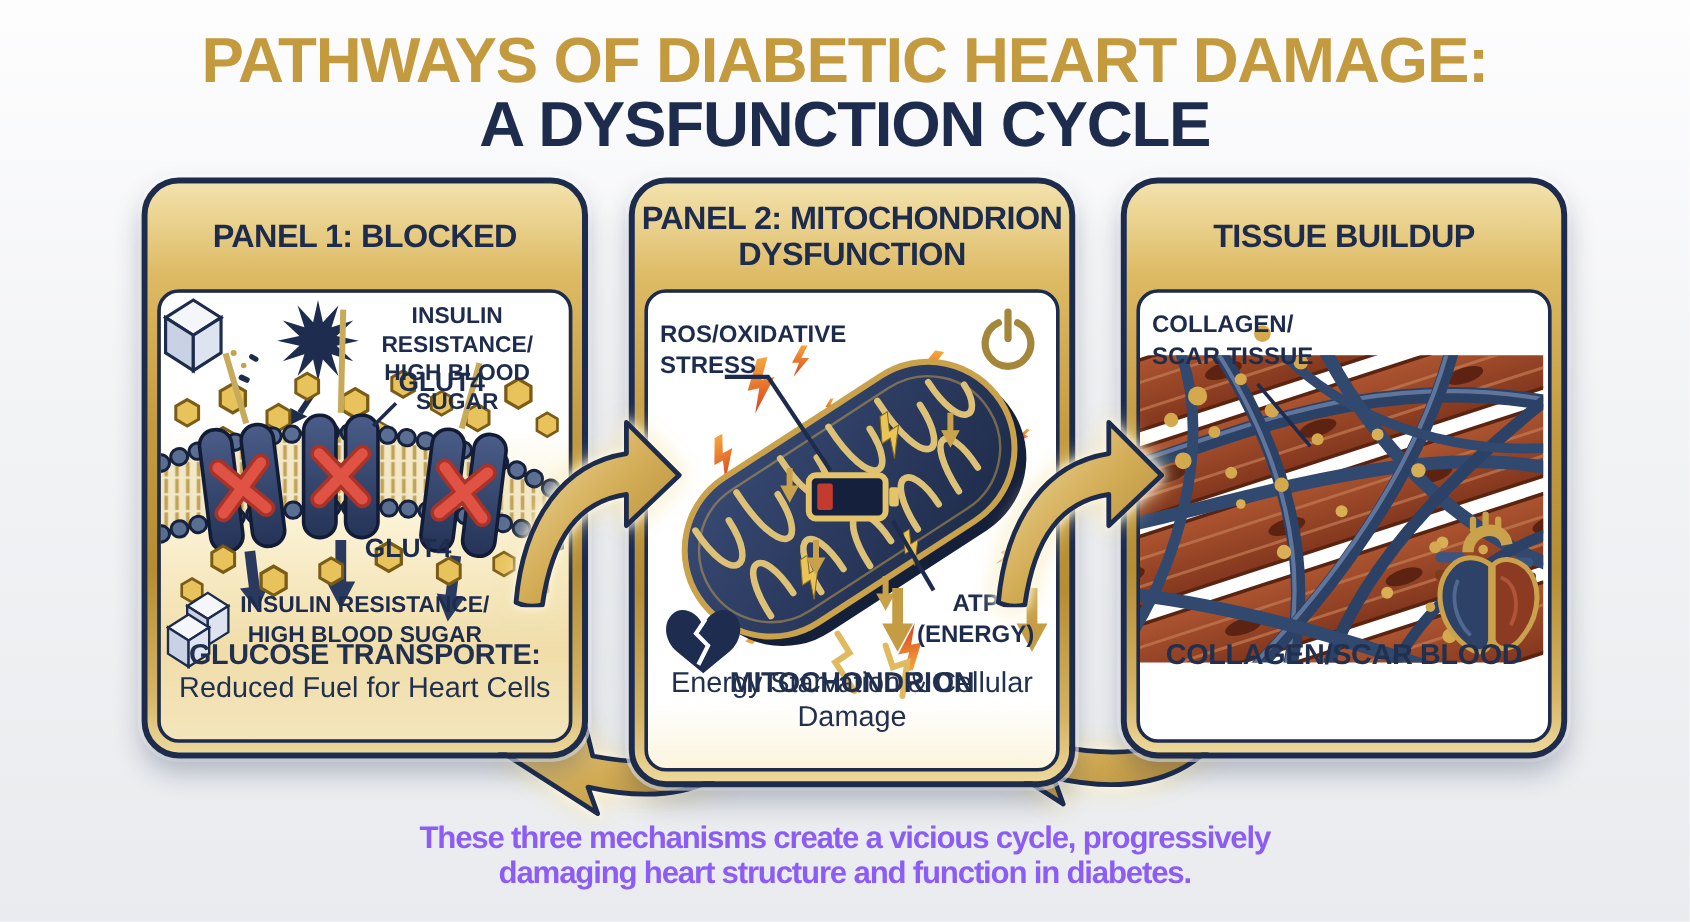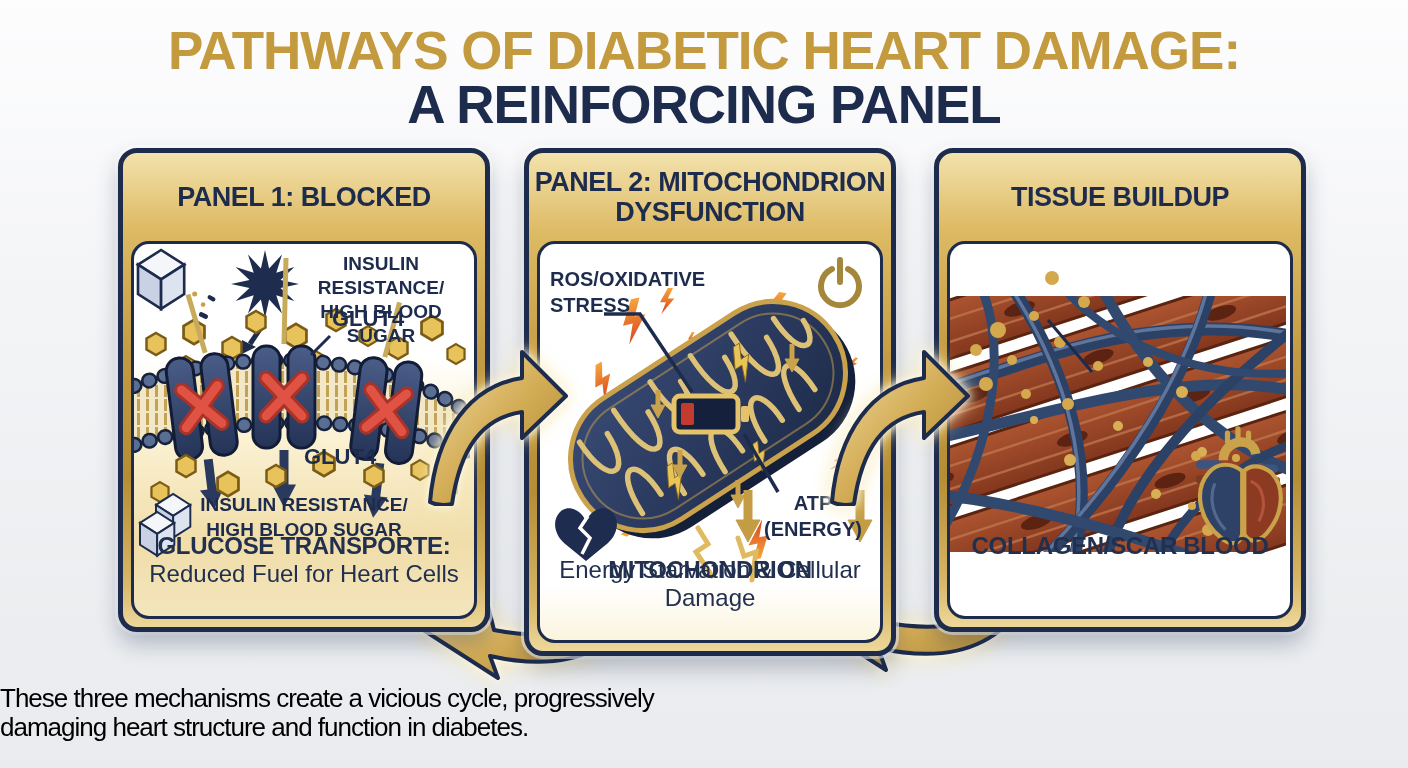--- a/index.html
+++ b/index.html
@@ -9,21 +9,21 @@
     background:linear-gradient(180deg,#fdfdfe 0%,#f2f3f5 45%,#e9ebee 100%);
   }
   .abs{position:absolute;}
   
   .title-line{left:0;right:0;text-align:center;font-weight:bold;letter-spacing:-1px;}
   #title1{top:20px;font-size:53px;color:#C49A3F;}
   #title2{top:74px;font-size:53px;color:#1D2B4D;}
   
   .panel{
     position:absolute;top:148px;width:362px;height:474px;
-    border:5px solid #1D2B4D;border-radius:19px;
+    border:5px solid #1D2B4D;border-radius:31px;
     background:linear-gradient(180deg,#F3E2AC 0%,#DDBA64 16%,#C49B42 42%,#B58D33 68%,#D6B566 90%,#EDD89B 100%);
     box-shadow:0 12px 22px rgba(29,43,77,.28), 0 0 0 3px rgba(255,255,255,.65);
     z-index:3;
   }
   #panel2{height:498px;}
   .panel-header{
     position:absolute;top:0;left:0;right:0;height:88px;
     display:flex;flex-direction:column;justify-content:center;align-items:center;
     color:#1D2B4D;font-weight:bold;font-size:27px;line-height:30px;text-align:center;letter-spacing:-0.5px;
   }
@@ -45,21 +45,21 @@
   .lbl-ros{left:10px;top:22px;font-size:20px;line-height:26px;}
   .lbl-atp{left:220px;top:246px;width:106px;text-align:center;font-size:20px;line-height:26px;}
   .lbl-collagen{left:10px;top:14px;font-size:20px;line-height:26px;}
   .cap-title{position:absolute;left:0;right:0;bottom:56px;text-align:center;font-weight:bold;font-size:24px;color:#22304F;letter-spacing:-0.3px;}
   .cap-sub{position:absolute;left:0;right:0;bottom:28px;text-align:center;font-size:24px;color:#22304F;}
   
   .cycle-arrow{position:absolute;filter:drop-shadow(0 0 4px rgba(255,255,255,.95)) drop-shadow(0 0 9px rgba(246,230,172,.95));}
   .arrow-top{z-index:9;}
   .arrow-bottom{z-index:1;}
   
-  .footer-line{left:0;right:0;text-align:left;font-weight:normal;color:#000000;font-size:26px;letter-spacing:-1px;}
+  .footer-line{left:0;right:0;text-align:center;font-weight:bold;color:#8b5cf6;font-size:26px;letter-spacing:-1px;}
   #footer1{top:683px;}
   #footer2{top:712px;}
 </style>
 </head>
 <body>
 
 <svg width="0" height="0" style="position:absolute">
   <defs>
     <linearGradient id="gradArrow" x1="0" y1="0" x2="1" y2="1">
       <stop offset="0" stop-color="#F2E0A6"></stop>
@@ -100,21 +100,21 @@
       <path d="M-18,28 L18,66 M18,28 L-18,66" stroke="#E05243" stroke-width="9" stroke-linecap="round" fill="none"></path>
     </g>
     <g id="shpDownArrowNavy">
       <line x1="0" y1="0" x2="0" y2="34" stroke="#2A3A5F" stroke-width="9"></line>
       <polygon points="-12,30 12,30 0,50" fill="#2A3A5F"></polygon>
     </g>
   </defs>
 </svg>
 
 <div class="abs title-line" id="title1">PATHWAYS OF DIABETIC HEART DAMAGE:</div>
-<div class="abs title-line" id="title2">A REINFORCING PANEL</div>
+<div class="abs title-line" id="title2">A DYSFUNCTION CYCLE</div>
 
 <div class="panel" id="panel1" style="left:118px">
   <div class="panel-header">
     <div>PANEL 1: BLOCKED</div>
   </div>
   <div class="panel-content">
     <svg class="ill" width="336" height="372" viewBox="0 0 336 372">
 
       <g transform="translate(4,6) scale(1.05)">
         <use href="#shpCube"></use>
@@ -411,20 +411,24 @@
         <line x1="-20" y1="-30" x2="-36" y2="-30" stroke="#3C5580" stroke-width="8" stroke-linecap="round"></line>
         <line x1="20" y1="-26" x2="34" y2="-26" stroke="#3C5580" stroke-width="8" stroke-linecap="round"></line>
         <rect x="-40" y="-20" width="11" height="8" rx="3" fill="#7A3B20"></rect>
         <rect x="29" y="-18" width="11" height="8" rx="3" fill="#7A3B20"></rect>
         <path d="M-28,-22 C-42,-6 -38,22 -16,40 C-6,48 2,46 4,36 L4,-24 C-6,-32 -20,-32 -28,-22 Z" fill="#2E4268" stroke="#C9A24B" stroke-width="4"></path>
         <path d="M6,-24 L6,36 C10,46 22,44 30,32 C44,14 44,-10 32,-22 C22,-30 12,-30 6,-24 Z" fill="#8C3B22" stroke="#C9A24B" stroke-width="4"></path>
         <path d="M12,-14 C24,-10 28,8 20,24" fill="none" stroke="#B0543A" stroke-width="3"></path>
         <path d="M-22,-12 C-28,2 -24,20 -12,32" fill="none" stroke="#51688F" stroke-width="3"></path>
       </g>
     </svg>
+    <div class="plabel lbl-collagen">
+      <div>COLLAGEN/</div>
+      <div>SCAR TISSUE</div>
+    </div>
     <div class="cap-title">COLLAGEN/SCAR BLOOD</div>
   </div>
 </div>
 
 <svg class="cycle-arrow arrow-top" style="left:420px;top:336px" width="150" height="170" viewBox="0 0 150 170">
   <path d="M10,166 C16,96 50,50 102,42 L102,16 L146,60 L102,102 L102,76 C62,82 40,112 32,168 C24,170 16,169 10,166 Z" fill="url(#gradArrow)" stroke="#1D2B4D" stroke-width="4" stroke-linejoin="round"></path>
 </svg>
 <svg class="cycle-arrow arrow-top" style="left:822px;top:336px" width="150" height="170" viewBox="0 0 150 170">
   <path d="M10,166 C16,96 50,50 102,42 L102,16 L146,60 L102,102 L102,76 C62,82 40,112 32,168 C24,170 16,169 10,166 Z" fill="url(#gradArrow)" stroke="#1D2B4D" stroke-width="4" stroke-linejoin="round"></path>
 </svg>

